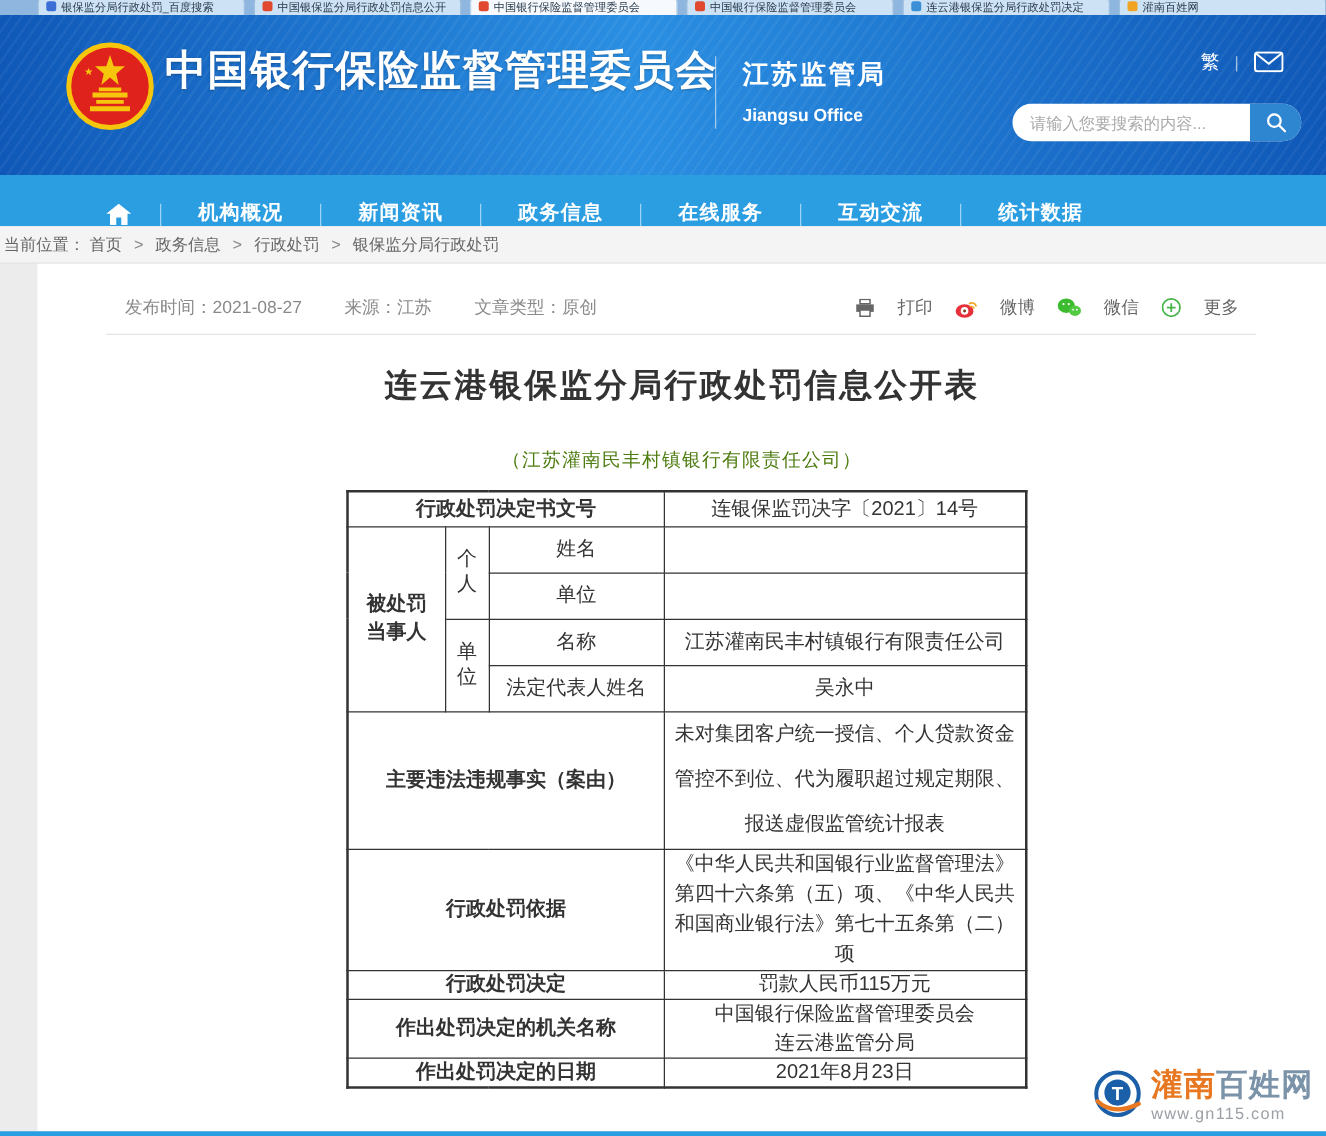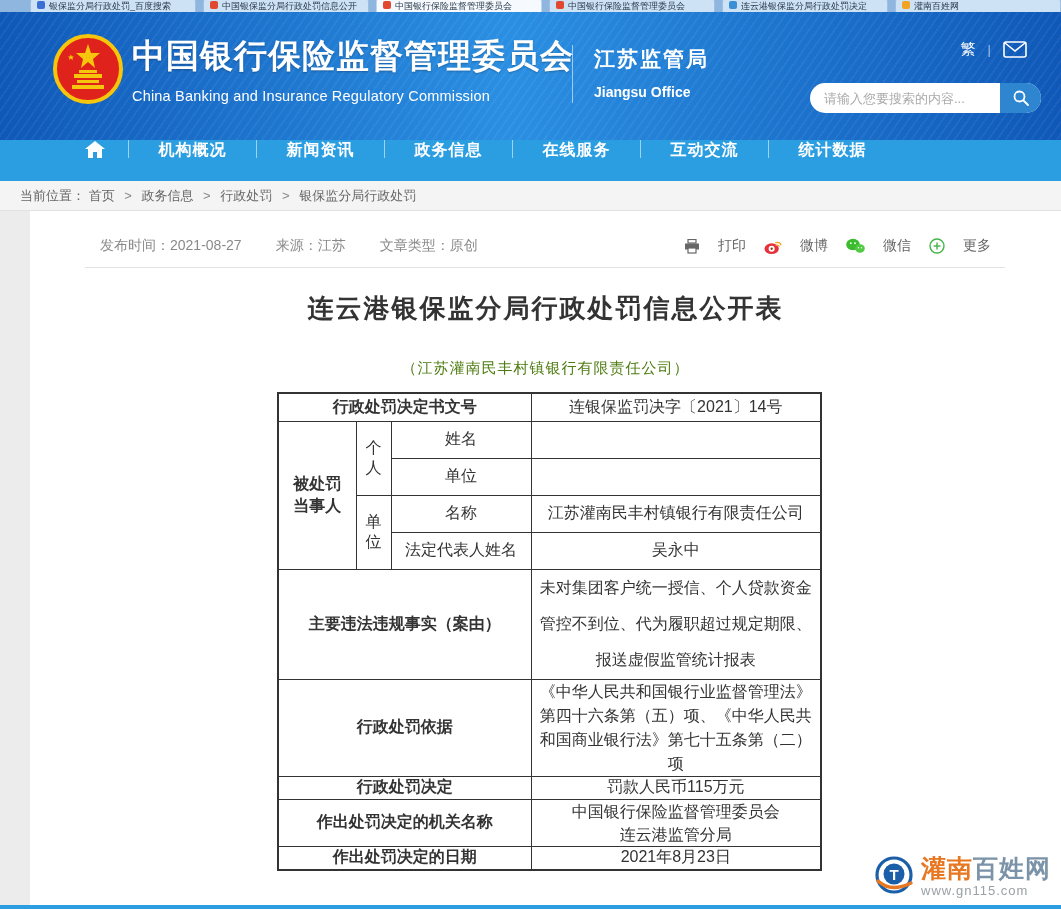--- a/index.html
+++ b/index.html
@@ -28,27 +28,27 @@
   .office-en { font-size:14px; font-weight:bold; margin-top:11px; }
   .top-utils { position:absolute; right:34px; top:28px; z-index:2; display:flex; align-items:center; gap:12px; color:#fff; }
   .lang-toggle { font-size:15px; cursor:pointer; }
   .util-sep { color:rgba(255,255,255,.6); font-size:13px; }
   .searchbox { position:absolute; left:810px; top:71px; width:231px; height:30px; background:#fff; border-radius:15px; display:flex; overflow:hidden; z-index:2; }
   .searchbox input { flex:1; border:none; outline:none; font-size:13px; padding:0 0 0 14px; color:#666; background:transparent; font-family:inherit; }
   .searchbox input::placeholder { color:#aaa; }
   .search-btn { width:44px; border:none; background:#2e86d0; cursor:pointer; display:flex; align-items:center; justify-content:center; }
 
   
-  .nav { position:absolute; left:0; top:140px; width:1061px; height:41px; background:#2b9ee2; display:flex; align-items:flex-start; padding-left:62px; }
+  .nav { position:absolute; left:0; top:140px; width:1061px; height:41px; background:#2b9ee2; display:flex; align-items:flex-end; padding-left:62px; }
   .nav-home { width:66px; display:flex; justify-content:center; cursor:pointer; }
   .nav-sep { width:1px; height:18px; background:rgba(255,255,255,.55); flex:none; }
   .nav-item { width:127px; text-align:center; color:#fff; font-size:16px; font-weight:bold; letter-spacing:1px; cursor:pointer; }
 
   
-  .breadcrumb { position:absolute; left:0; top:181px; width:1061px; height:30px; background:#f4f4f4; border-bottom:1px solid #e2e2e2; font-size:13px; color:#666; line-height:30px; padding-left:20px; }
+  .breadcrumb { position:absolute; left:0; top:181px; width:1061px; height:30px; background:#f4f4f4; border-bottom:1px solid #e2e2e2; font-size:13px; color:#666; line-height:30px; padding-left:3px; }
   .breadcrumb a { color:#666; text-decoration:none; cursor:pointer; }
   .bc-sep { margin:0 6px; color:#888; }
 
   
   .main { position:absolute; left:30px; top:211px; width:1031px; height:694px; background:#fff; }
   .meta-row { position:absolute; left:70px; right:70px; top:24px; height:22px; font-size:14px; color:#8a8a8a; display:flex; align-items:center; }
   .meta-item { margin-right:34px; }
   .meta-actions { margin-left:auto; display:flex; align-items:center; gap:18px; color:#666; }
   .action { display:inline-flex; align-items:center; gap:18px; font-size:14px; cursor:pointer; color:#666; }
   .meta-hr { position:absolute; left:55px; right:56px; top:56px; height:1px; background:#e3e3e3; }
@@ -115,21 +115,20 @@
       <circle cx="36" cy="39" r="33" fill="none" stroke="#f6c60c" stroke-width="4"></circle>
       <polygon points="36,14 39,23 48,23 41,29 43,38 36,32 29,38 31,29 24,23 33,23" fill="#f6c60c"></polygon>
       <polygon points="20,26 22,30 26,30 23,33 24,37 20,34 17,37 18,33 15,30 19,30" fill="#f6c60c" transform="scale(0.55) translate(14,18)"></polygon>
       <rect x="22" y="44" width="28" height="4" fill="#f6c60c"></rect>
       <rect x="25" y="50" width="22" height="3" fill="#f6c60c"></rect>
       <rect x="20" y="55" width="32" height="4" fill="#f6c60c"></rect>
       <rect x="27" y="40" width="18" height="3" fill="#f6c60c"></rect>
     </svg>
     <div class="site-titles">
       <div class="site-title-cn">中国银行保险监督管理委员会</div>
-      <div class="site-title-en">China Banking and Insurance Regulatory Commission</div>
     </div>
     <div class="hdr-divider"></div>
     <div class="office">
       <div class="office-cn">江苏监管局</div>
       <div class="office-en">Jiangsu Office</div>
     </div>
     <div class="top-utils">
       <span class="lang-toggle">繁</span>
       <span class="util-sep">|</span>
       <svg width="24" height="17" viewBox="0 0 24 17" style="cursor:pointer">

